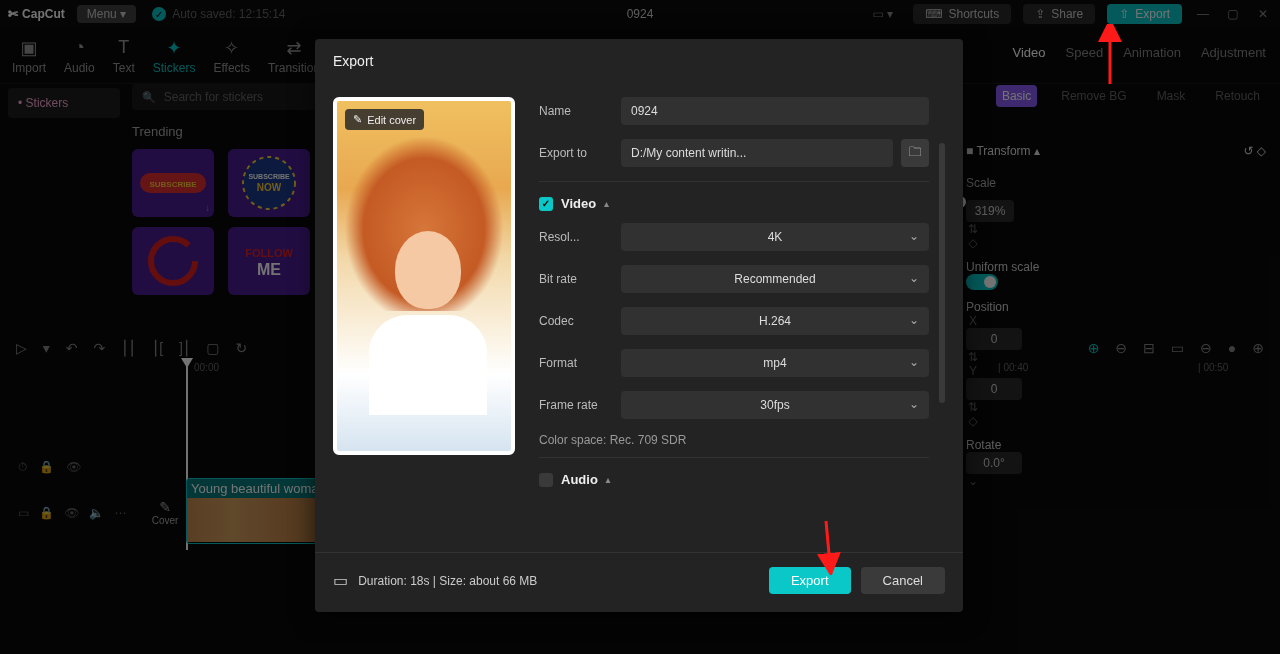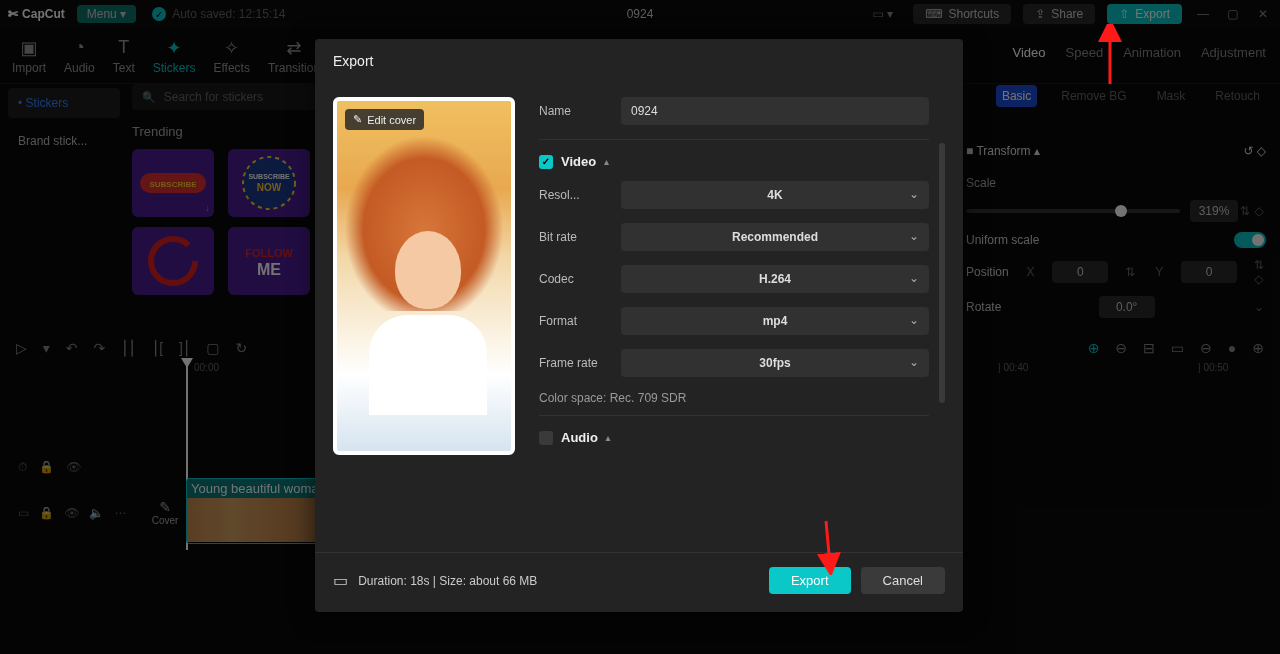--- a/index.html
+++ b/index.html
@@ -2,21 +2,21 @@
 <html><head>
 <meta charset="utf-8">
 <style>
 * { box-sizing: border-box; margin: 0; padding: 0; font-family: -apple-system, BlinkMacSystemFont, "Segoe UI", sans-serif; }
 body { width: 1280px; height: 654px; background: #0a0a0a; color: #ccc; overflow: hidden; position: relative; }
 
 
 .titlebar { height: 28px; background: #0d0d0d; display: flex; align-items: center; padding: 0 8px; font-size: 12px; }
 .titlebar .logo { color: #fff; font-weight: bold; display: flex; align-items: center; gap: 4px; }
 .titlebar .logo::before { content: "✄"; color: #fff; font-size: 12px; }
-.titlebar .menu-btn { background: #0f766e; color: #ccc; padding: 2px 10px; margin-left: 12px; border-radius: 4px; }
+.titlebar .menu-btn { background: #404040; color: #ccc; padding: 2px 10px; margin-left: 12px; border-radius: 4px; }
 .titlebar .autosave { margin-left: 16px; color: #666; display: flex; align-items: center; gap: 6px; }
 .titlebar .autosave::before { content: "✓"; background: #0ac8c8; color: #000; width: 14px; height: 14px; border-radius: 50%; display: inline-flex; align-items: center; justify-content: center; font-size: 10px; }
 .titlebar .project { position: absolute; left: 50%; transform: translateX(-50%); color: #ccc; }
 .titlebar .right { margin-left: auto; display: flex; align-items: center; gap: 12px; }
 .titlebar .tbtn { background: #2a2a2a; padding: 3px 12px; border-radius: 4px; display: flex; align-items: center; gap: 6px; color: #ccc; }
 .titlebar .tbtn.primary { background: #0ac8c8; color: #fff; }
 .titlebar .winbtn { color: #888; width: 18px; text-align: center; }
 .titlebar .ratio-icon { color: #888; padding: 0 8px; }
 
 
@@ -26,40 +26,40 @@
 .toptabs .ticon { width: 22px; height: 22px; display: flex; align-items: center; justify-content: center; font-size: 18px; }
 
 
 .rtabs { position: absolute; right: 14px; top: 39px; display: flex; gap: 20px; font-size: 13px; color: #888; }
 .rtabs .rt { padding: 6px 0; }
 .rtabs .rt.active { color: #fff; }
 
 
 .subtabs { position: absolute; right: 14px; top: 85px; display: flex; gap: 18px; font-size: 12px; }
 .subtabs .st { color: #666; padding: 4px 6px; }
-.subtabs .st.active { color: #fff; background: #1d4ed8; border-radius: 4px; }
+.subtabs .st.active { color: #fff; background: #8b5cf6; border-radius: 4px; }
 
 
 .lsidebar { position: absolute; left: 8px; top: 88px; width: 112px; display: flex; flex-direction: column; gap: 8px; font-size: 12px; }
 .lsidebar .lbtn { padding: 8px 10px; border-radius: 4px; color: #bbb; text-align: left; }
-.lsidebar .lbtn.active { background: #1e1e1e; color: #3b82f6; }
+.lsidebar .lbtn.active { background: #1e1e1e; color: #f9a8d4; }
 
 
 .stickerarea { position: absolute; left: 132px; top: 84px; width: 290px; }
 .searchbar { background: #1a1a1a; border-radius: 4px; padding: 6px 10px; font-size: 12px; color: #666; display: flex; align-items: center; gap: 8px; }
 .searchbar::before { content: "🔍"; font-size: 11px; opacity: 0.6; }
 .trending-label { margin-top: 14px; font-size: 13px; color: #aaa; }
 .stickgrid { display: flex; gap: 14px; margin-top: 10px; }
 .stick { width: 82px; height: 68px; background: #4c1d95; border-radius: 6px; display: flex; align-items: center; justify-content: center; position: relative; }
 .stick .dl { position: absolute; bottom: 4px; right: 4px; color: #888; font-size: 10px; }
 
 
 .rprops { position: absolute; right: 14px; top: 138px; width: 300px; font-size: 12px; }
 .rprops .section-h { display: flex; align-items: center; justify-content: space-between; color: #ddd; padding: 6px 0; }
-.rprops .row { display: flex; align-items: center; justify-content: space-between; margin-top: 10px; }
+.rprops .row { display: flex; align-items: flex-start; justify-content: space-between; margin-top: 10px; flex-direction: column; }
 .rprops .slider-track { flex: 1; height: 4px; background: #333; border-radius: 2px; position: relative; margin-right: 10px; }
 .rprops .slider-thumb { position: absolute; right: 25%; top: -4px; width: 12px; height: 12px; background: #fff; border-radius: 50%; }
 .rprops .valbox { background: #2a2a2a; padding: 4px 8px; border-radius: 4px; min-width: 48px; text-align: center; }
 .rprops .tog { width: 32px; height: 16px; background: #0ac8c8; border-radius: 8px; position: relative; }
 .rprops .tog::after { content: ""; position: absolute; right: 2px; top: 2px; width: 12px; height: 12px; background: #fff; border-radius: 50%; }
 .rprops .numin { background: #2a2a2a; padding: 4px 8px; border-radius: 4px; width: 56px; text-align: center; }
 .rprops .mini { color: #666; width: 14px; text-align: center; }
 
 
 .timeline-tools { position: absolute; left: 8px; top: 336px; width: 1264px; height: 24px; display: flex; align-items: center; gap: 16px; color: #888; font-size: 14px; padding: 0 8px; }
@@ -91,21 +91,21 @@
 .cover .hair { position: absolute; left: 0; top: 30px; width: 100%; height: 180px; background: radial-gradient(ellipse 110px 130px at 50% 55%, #d6763a 0%, #c45a24 55%, transparent 72%); }
 .cover .face { position: absolute; left: 58px; top: 130px; width: 66px; height: 78px; background: #f4c9a4; border-radius: 50% 50% 46% 46%; }
 .cover .torso { position: absolute; left: 32px; top: 214px; width: 118px; height: 100px; background: #fff; border-radius: 38px 38px 0 0; }
 
 .form-col { flex: 1; padding-top: 14px; position: relative; padding-right: 16px; }
 .form-col .scrollthumb { position: absolute; right: 0; top: 60px; width: 6px; height: 260px; background: #3a3a3a; border-radius: 3px; }
 .frow { display: flex; align-items: center; margin-bottom: 14px; font-size: 12px; }
 .frow .lbl { width: 82px; color: #bbb; }
 .frow .inp { flex: 1; background: #313131; border: none; color: #ddd; padding: 7px 10px; border-radius: 4px; font-size: 12px; }
 .frow .folderbtn { width: 28px; height: 28px; margin-left: 8px; background: #3a3a3a; border-radius: 4px; display: flex; align-items: center; justify-content: center; color: #ccc; font-size: 13px; }
-.frow .sel { flex: 1; background: #313131; color: #ddd; padding: 7px 10px; border-radius: 4px; font-size: 12px; text-align: center; position: relative; font-weight: 700; }
+.frow .sel { flex: 1; background: #313131; color: #ddd; padding: 7px 10px; border-radius: 4px; font-size: 12px; text-align: center; position: relative; font-weight: 400; }
 .frow .sel::after { content: "⌄"; position: absolute; right: 10px; top: 6px; color: #aaa; font-weight: normal; }
 .section-t { display: flex; align-items: center; gap: 8px; font-size: 13px; color: #eee; margin: 14px 0 12px; font-weight: 600; }
 .section-t .chk { width: 14px; height: 14px; background: #0ac8c8; border-radius: 3px; display: flex; align-items: center; justify-content: center; color: #000; font-size: 10px; }
 .section-t .chk.off { background: #3a3a3a; color: transparent; }
 .hr { border: none; border-top: 1px solid #333; margin: 10px 0 14px; }
 .cspace { font-size: 12px; color: #999; margin-top: 4px; }
 .section-t::after { content: "▴"; color: #888; font-size: 9px; }
 
 .modal-f { padding: 14px 18px 18px; display: flex; align-items: center; border-top: 1px solid #333; }
 .dur { display: flex; align-items: center; gap: 10px; font-size: 12px; color: #ccc; }
@@ -178,21 +178,20 @@
 </div>
 <div class="subtabs">
   <div class="st active">Basic</div>
   <div class="st">Remove BG</div>
   <div class="st">Mask</div>
   <div class="st">Retouch</div>
 </div>
 
 <div class="lsidebar">
   <div class="lbtn active">• <span>Stickers</span></div>
-  <div class="lbtn">Brand stick...</div>
 </div>
 
 <div class="stickerarea">
   <div class="searchbar">Search for stickers</div>
   <div class="trending-label">Trending</div>
   <div class="stickgrid">
     <div class="stick">
       <svg width="70" height="32">
           <rect x="2" y="6" width="66" height="20" rx="10" fill="#e03030"></rect>
           <text x="35" y="20" text-anchor="middle" fill="#ffcc33" font-size="8" font-weight="bold">SUBSCRIBE</text>
@@ -315,20 +314,25 @@
         <div class="face"></div>
         <div class="torso"></div>
       </div>
     </div>
     <div class="form-col">
       <div class="scrollthumb"></div>
       <div class="frow">
         <div class="lbl">Name</div>
         <input class="inp" value="0924" style="">
       </div>
+      <div class="frow">
+        <div class="lbl">Export to</div>
+        <input class="inp" value="D:/My content writin..." style="">
+        <div class="folderbtn">🗀</div>
+      </div>
       <hr class="hr">
       <div class="section-t">
         <span class="chk">✓</span>
         <span>Video</span>
       </div>
       <div class="frow">
         <div class="lbl">Resol...</div>
         <div class="sel">4K</div>
       </div>
       <div class="frow">

